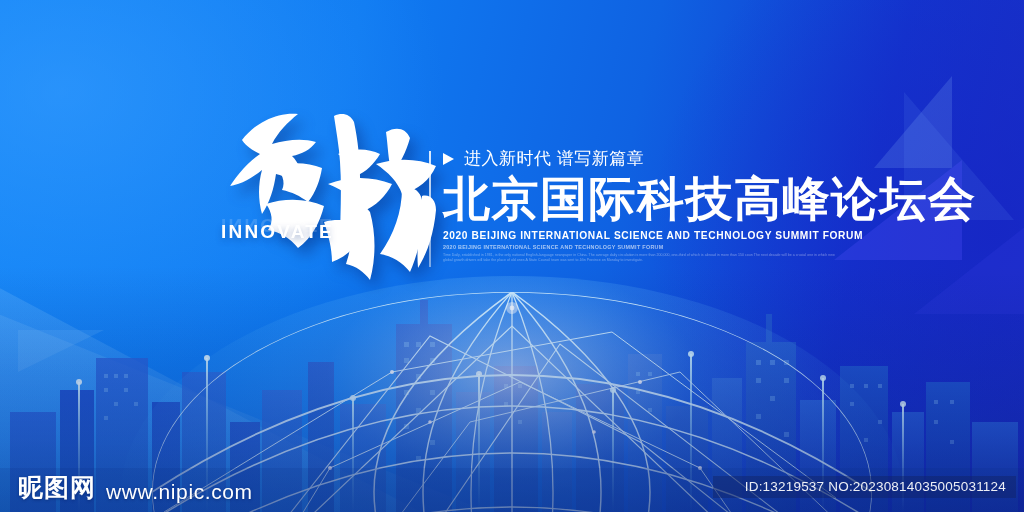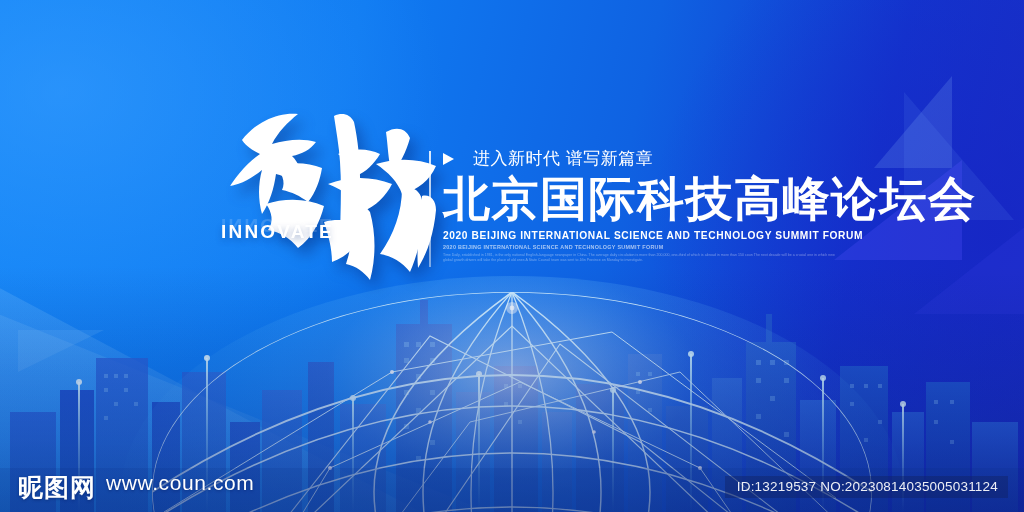--- a/index.html
+++ b/index.html
@@ -121,21 +121,21 @@
     left: 429px; top: 151px;
     width: 2px; height: 116px;
     background: linear-gradient(to bottom, rgba(255,255,255,.85), rgba(255,255,255,.45));
   }
 
   .textblock { position: absolute; left: 443px; top: 150px; width: 430px; }
 
   .tagline {
     display: flex;
     align-items: center;
-    gap: 19px;
+    gap: 10px;
     color: #ffffff;
     font-size: 17px;
     font-weight: 500;
     letter-spacing: .5px;
     line-height: 1;
     margin-bottom: 7px;
   }
   .tag-arrow {
     width: 0; height: 0;
     border-left: 11px solid #ffffff;
@@ -181,40 +181,40 @@
   .wm-bar {
     position: absolute;
     left: 0; bottom: 0;
     width: 1024px; height: 44px;
     background: rgba(10,40,130,.14);
   }
   .wm-left {
     position: absolute;
     left: 18px; bottom: 8px;
     display: flex;
-    align-items: flex-start;
+    align-items: flex-end;
     gap: 10px;
     color: #ffffff;
   }
   .wm-cn {
     font-size: 25px;
     font-weight: 700;
     letter-spacing: 1px;
     text-shadow: 0 1px 3px rgba(0,20,80,.45);
   }
   .wm-url {
     font-size: 21px;
     font-weight: 400;
     letter-spacing: .6px;
     text-shadow: 0 1px 3px rgba(0,20,80,.45);
   }
   .wm-right {
     position: absolute;
-    right: 16px; bottom: 14px;
-    padding: 3px 10px 4px 12px;
+    right: 8px; bottom: 14px;
+    padding: 3px 10px 4px 32px;
     background: rgba(16,34,96,.42);
     color: rgba(255,255,255,.92);
     font-size: 13.5px;
     letter-spacing: .2px;
     white-space: nowrap;
   }
 </style>
 </head>
 <body>
 
@@ -429,18 +429,18 @@
     </div>
     <div class="headline">北京国际科技高峰论坛会</div>
     <div class="sub-en">2020 BEIJING INTERNATIONAL SCIENCE AND TECHNOLOGY SUMMIT FORUM</div>
     <div class="sub-en2">2020 BEIJING INTERNATIONAL SCIENCE AND TECHNOLOGY SUMMIT FORUM</div>
     <div class="micro">Time Daily, established in 1981, is the only national English-language newspaper in China. The average daily circulation is more than 200,000, one-third of which is abroad in more than 150 coun The next decade will be a crucial one in which new global growth drivers will take the place of old ones A State Council team was sent to Jilin Province on Monday to investigate.</div>
   </div>
 
   <div class="wm-bar">
     <div class="wm-left">
       <span class="wm-cn">昵图网</span>
-      <span class="wm-url">www.coun.com</span>
+      <span class="wm-url">www.nipic.com</span>
     </div>
     <div class="wm-right">ID:13219537 NO:20230814035005031124</div>
   </div>
 
 </div>
 
 </body></html>

